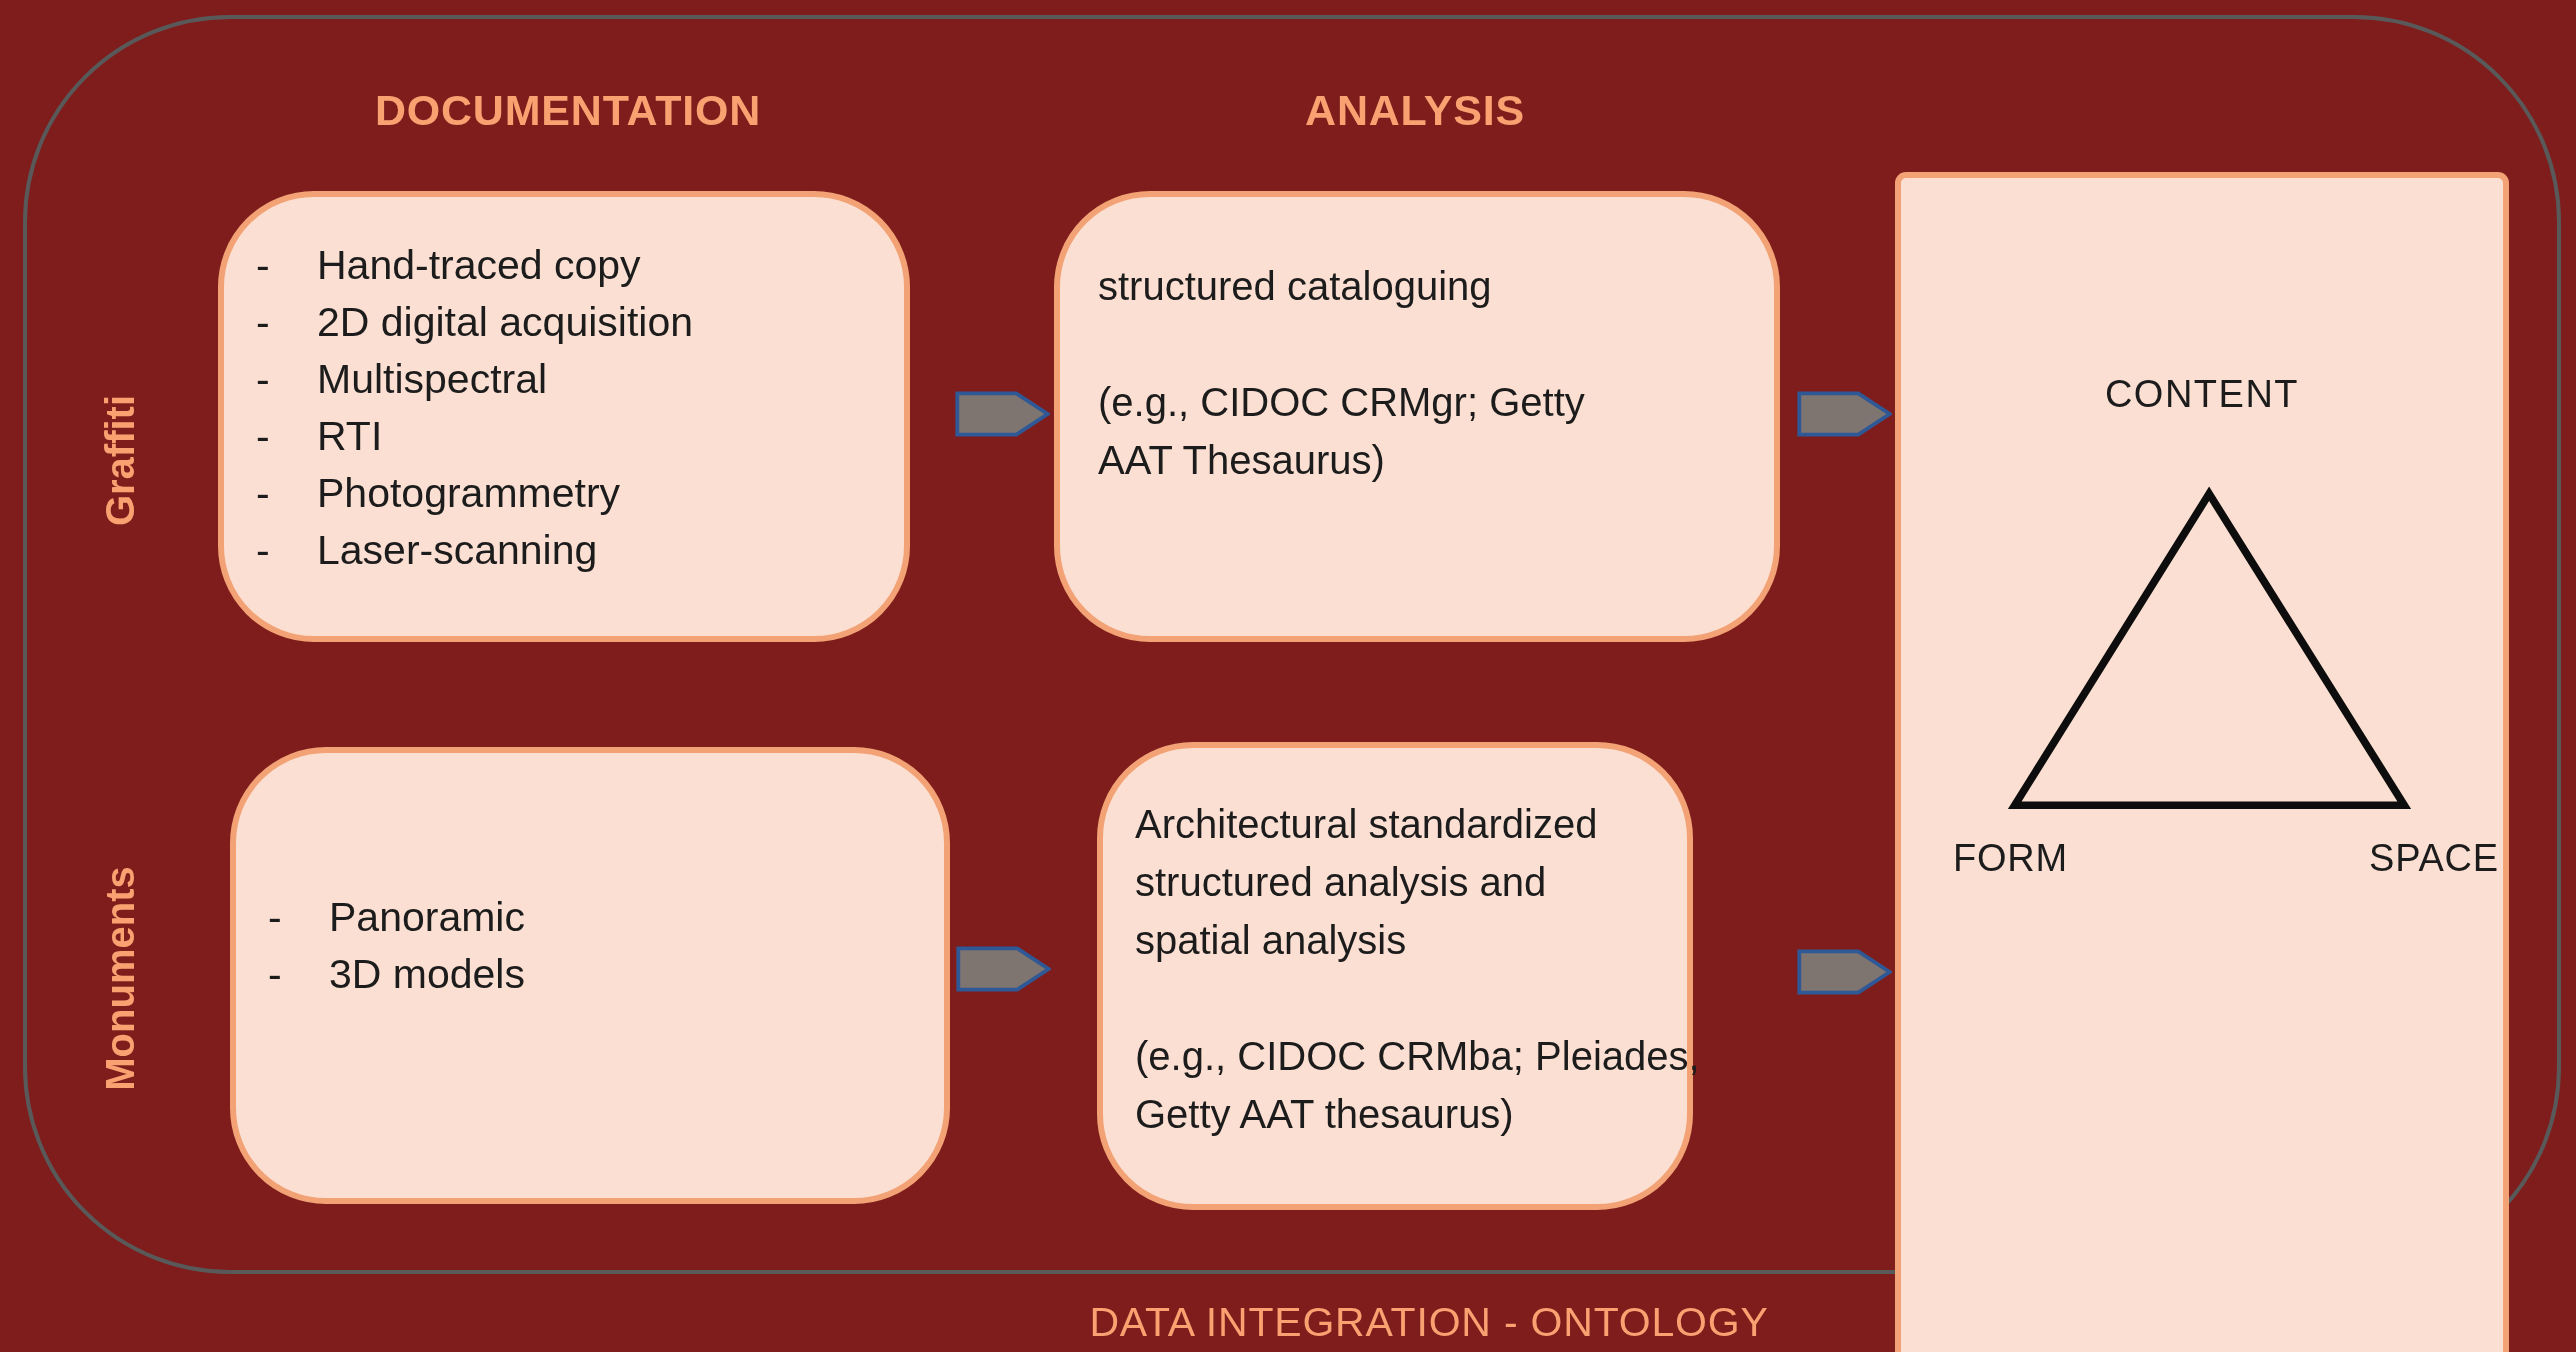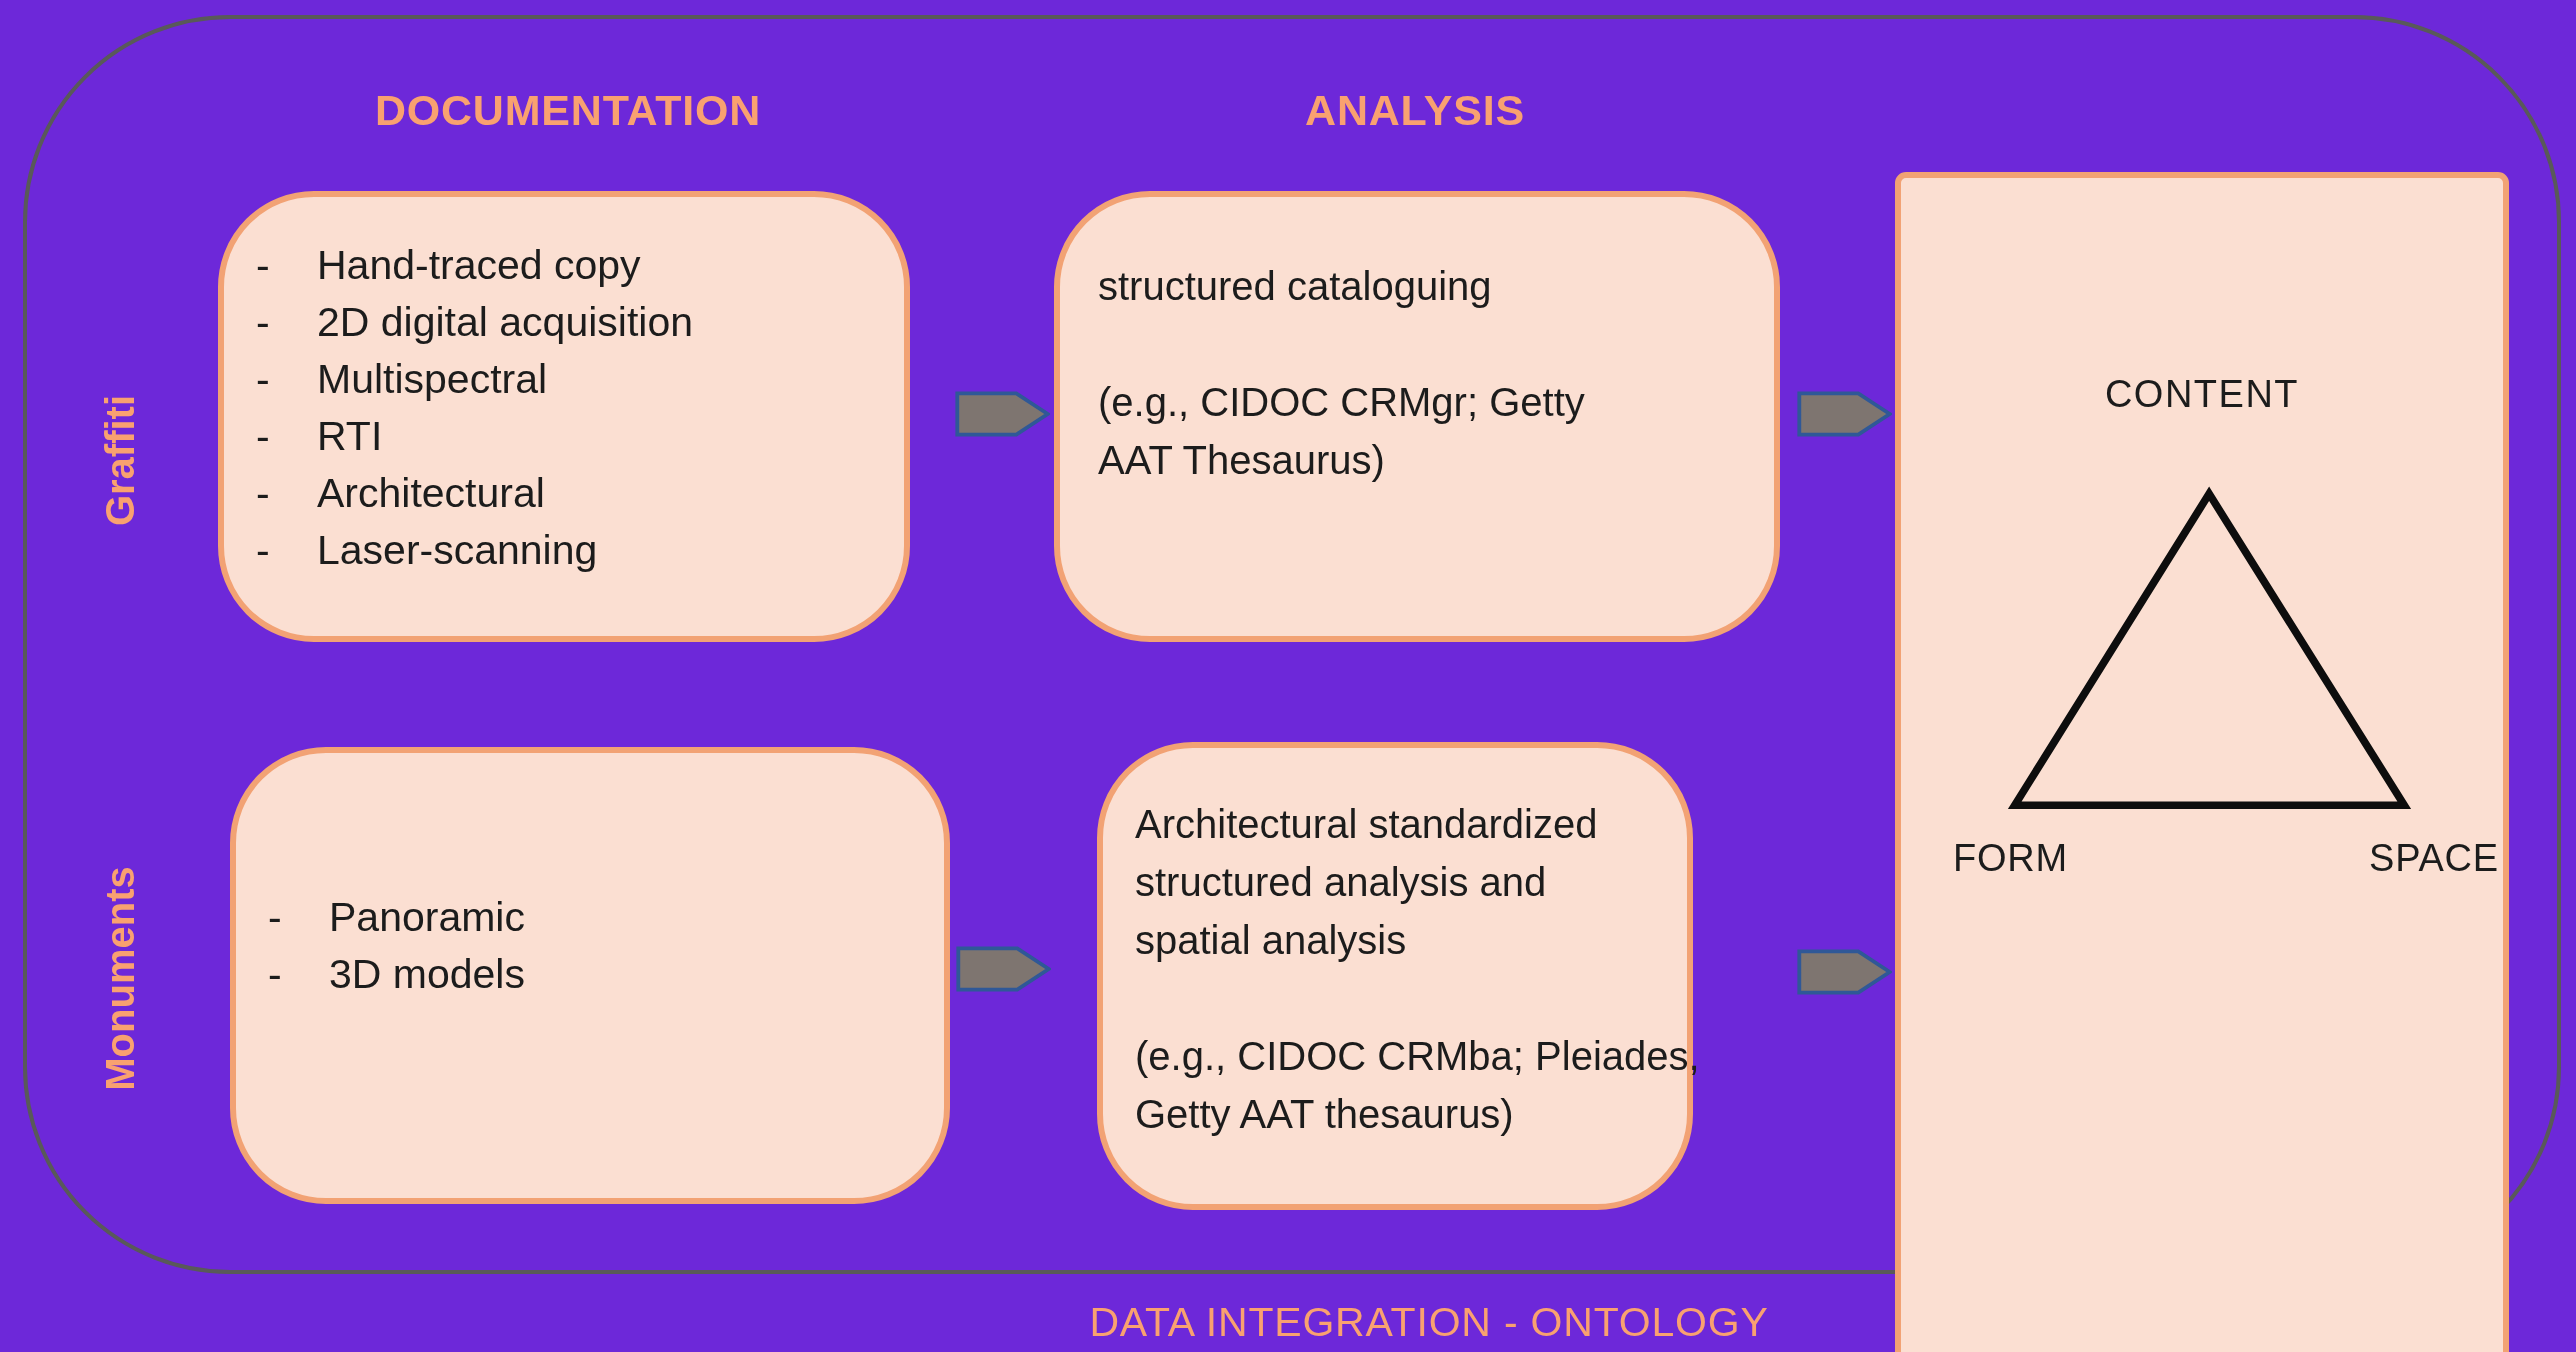--- a/index.html
+++ b/index.html
@@ -10,21 +10,21 @@
     --arrow-fill:#7e7570;
     --arrow-border:#2f5897;
     --text:#1c1c1c;
   }
   *{margin:0;padding:0;box-sizing:border-box;}
   html,body{background:#ffffff;}
   body{font-family:"Liberation Sans", sans-serif;}
   .stage{
     position:relative;
     width:2576px;height:1353px;
-    background:#6d28d9;
+    background:#7f1d1d;
     overflow:hidden;
   }
   .outer-frame{
     position:absolute;
     left:23px;top:15.3px;width:2538px;height:1259px;
     border:4.6px solid var(--frame-border);
     border-radius:207px;
     background:transparent;
   }
   .col-header{
@@ -123,21 +123,21 @@
     <div class="li">
       <span class="dash">-</span>
       <span>Multispectral</span>
     </div>
     <div class="li">
       <span class="dash">-</span>
       <span>RTI</span>
     </div>
     <div class="li">
       <span class="dash">-</span>
-      <span>Architectural</span>
+      <span>Photogrammetry</span>
     </div>
     <div class="li">
       <span class="dash">-</span>
       <span>Laser-scanning</span>
     </div>
   </div>
 
   <div class="box g-ana">
     <div class="para-line">structured cataloguing</div>
     <div class="para-line"></div>

